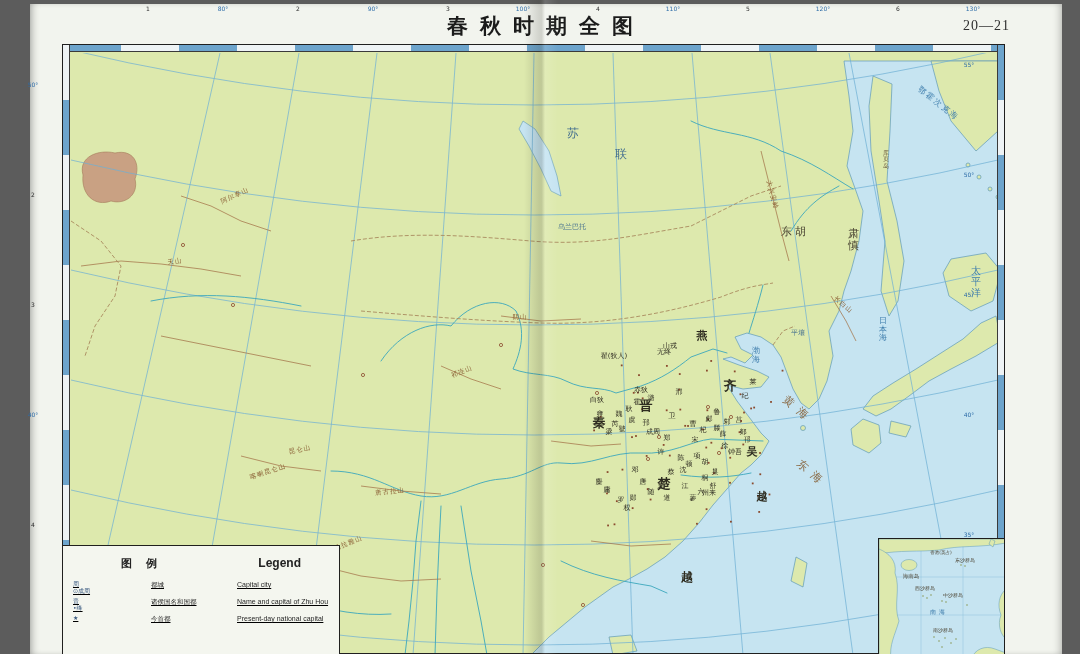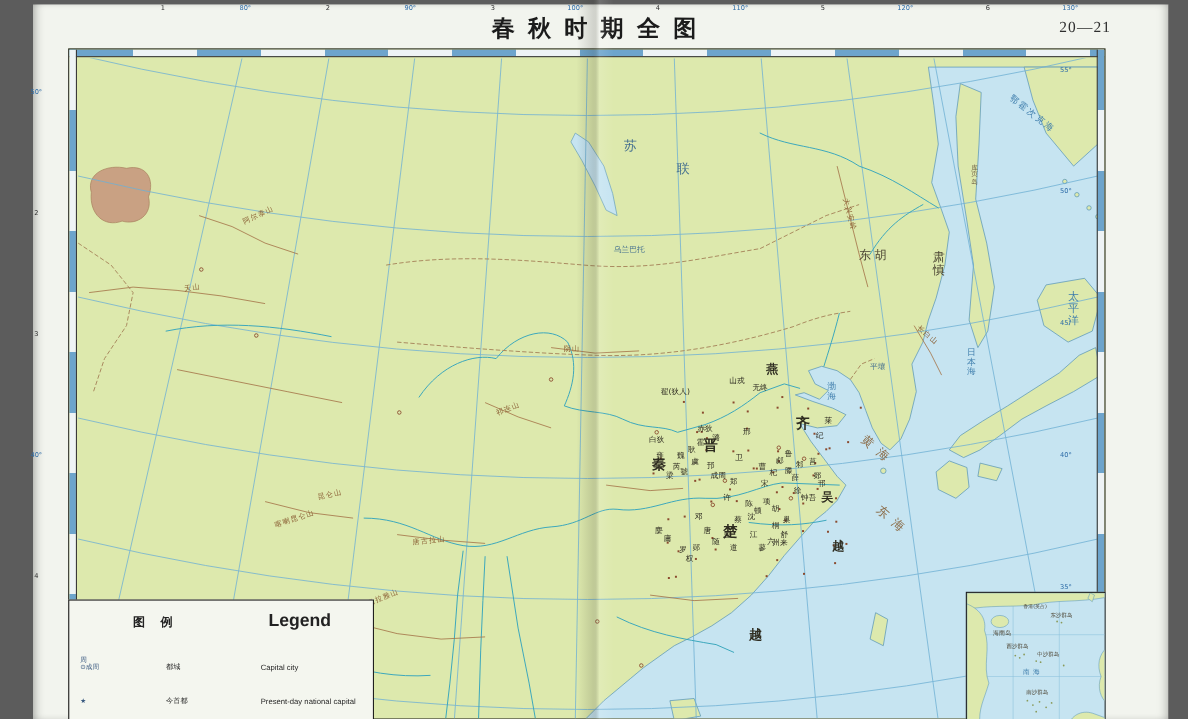--- a/index.html
+++ b/index.html
@@ -37,22 +37,22 @@
   .ml.mdt{font-size:7px;color:#46718f;}
   .ml.sb{font-size:8px;color:#3e7dac;letter-spacing:2px;}
   .ml.so{font-size:11px;color:#8a6a45;letter-spacing:7px;}
   .ml.mt{font-size:6.5px;color:#8a5f35;letter-spacing:1px;}
   .ml.it{font-size:6px;color:#6a5a40;}
   
   #legend{position:absolute;left:32px;top:541px;width:278px;height:130px;background:#f4f6ef;
           border:1.5px solid #20201e;z-index:9;box-sizing:border-box;overflow:hidden;padding:8px 10px 0 10px;}
   #legend-head{display:flex;justify-content:space-between;padding:2px 28px 6px 48px;align-items:baseline;}
   #legend-zh{font-size:11px;font-weight:bold;letter-spacing:14px;color:#222;}
-  #legend-en{font-size:16px;font-weight:bold;color:#222;font-family:"Liberation Sans",sans-serif;}
-  .lrow{display:flex;align-items:flex-end;margin:18px 0;height:13px;}
+  #legend-en{font-size:12px;font-weight:bold;color:#222;font-family:"Liberation Sans",sans-serif;}
+  .lrow{display:flex;align-items:flex-start;margin:4px 0;height:13px;text-decoration:underline;}
   .lsym{width:78px;flex:none;font-size:6px;color:#3a5a80;line-height:1.1;white-space:pre;}
   .lzh{width:86px;flex:none;font-size:6.5px;color:#262626;}
   .len{font-size:7px;color:#262626;font-family:"Liberation Sans",sans-serif;}
   
   #inset{position:absolute;left:848px;top:534px;width:127px;height:120px;border:1.4px solid #1d1d1d;
          z-index:9;background:#c6e4f1;box-sizing:border-box;overflow:hidden;}
   #inset-labels .ml{color:#4c4433;}
   
   #fold{position:absolute;left:524px;top:0;width:34px;height:654px;z-index:12;pointer-events:none;
     background:linear-gradient(90deg,rgba(40,40,30,0) 0%,rgba(40,40,30,.16) 45%,rgba(90,90,80,.22) 52%,rgba(255,255,255,.12) 62%,rgba(40,40,30,0) 100%);}
@@ -243,20 +243,26 @@
     <div id="legend">
       <div id="legend-head">
         <span id="legend-zh">图例</span>
         <span id="legend-en">Legend</span>
       </div>
       <div class="lrow">
         <span class="lsym">周
 ⊙成周</span>
         <span class="lzh">都城</span>
         <span class="len">Capital city</span>
+      </div>
+      <div class="lrow">
+        <span class="lsym">晋
+•绛</span>
+        <span class="lzh">诸侯国名和国都</span>
+        <span class="len">Name and capital of Zhu Hou</span>
       </div>
       <div class="lrow">
         <span class="lsym star">★</span>
         <span class="lzh">今首都</span>
         <span class="len">Present-day national capital</span>
       </div>
     </div>
 
     <div id="inset">
       <svg width="127" height="120" viewBox="0 0 127 120">
@@ -417,17 +423,17 @@
       <span class="ml cl" style="left: 715px; top: 473px;">巢</span>
       <span class="ml cl" style="left: 709px; top: 494px;">州来</span>
       <span class="ml cl" style="left: 621px; top: 501px;">罗</span>
       <span class="ml cl" style="left: 633px; top: 499px;">郧</span>
       <span class="ml cl" style="left: 627px; top: 509px;">权</span>
       <span class="ml cl" style="left: 607px; top: 491px;">庸</span>
       <span class="ml cl" style="left: 599px; top: 483px;">麇</span>
       <span class="ml cl" style="left: 597px; top: 401px;">白狄</span>
       <span class="ml cl" style="left: 641px; top: 391px;">赤狄</span>
       <span class="ml cl" style="left: 651px; top: 399px;">潞</span>
-      <span class="ml cl" style="left: 691px; top: 353px;">无终</span>
+      <span class="ml cl" style="left: 664px; top: 353px;">无终</span>
       <span class="ml cl" style="left: 670px; top: 347px;">山戎</span>
     </div>
   <div id="fold"></div>
 </div>
 
 </body></html>

